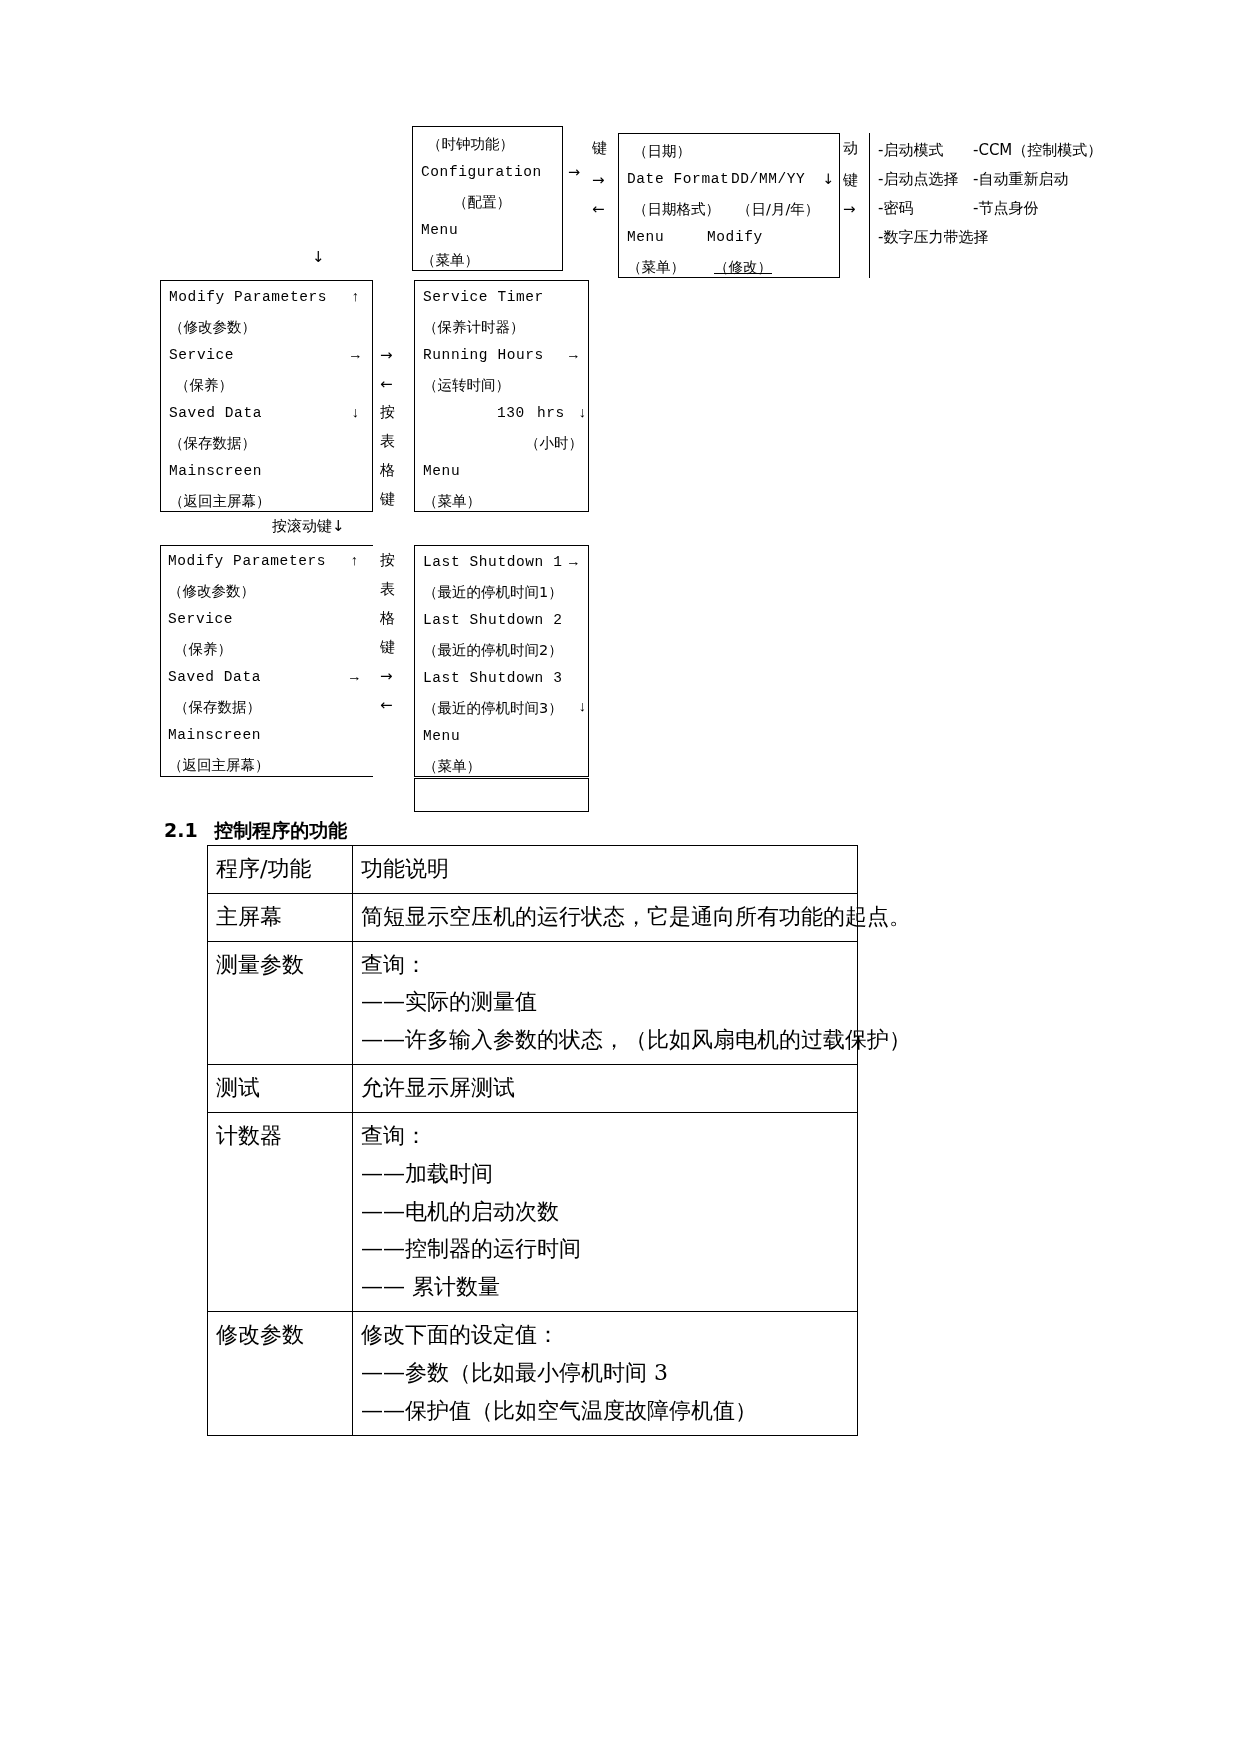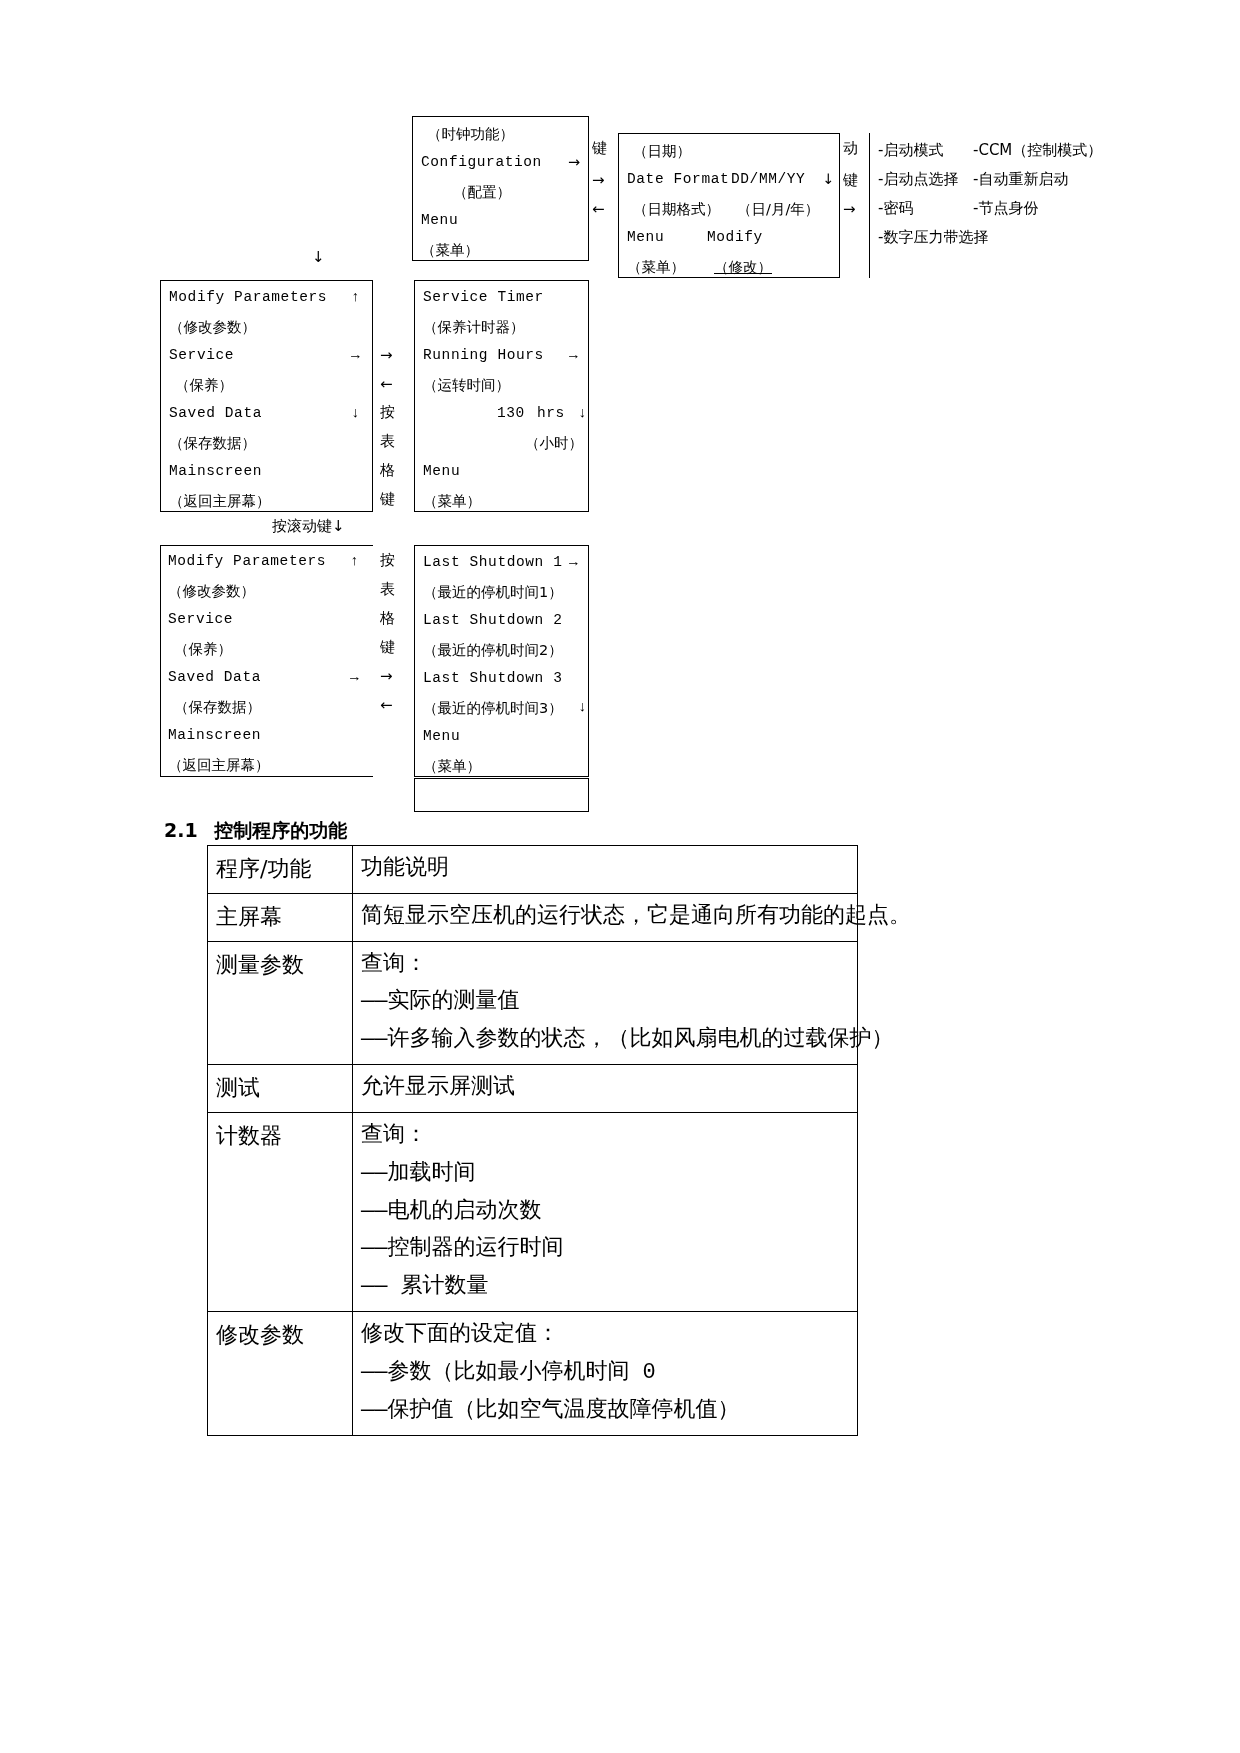--- a/index.html
+++ b/index.html
@@ -90,29 +90,29 @@
     font-size: 22px;
   }
   table.functable td {
     border: 1px solid #000;
     padding: 4px 8px 5px 8px;
     vertical-align: top;
     line-height: 1.72;
     font-weight: normal;
   }
   td.col-a { width: 128px; }
-  td.col-b { width: 488px; font-family: Liberation Mono, monospace; }
+  td.col-b { width: 488px; }
   .cellline { display: block; white-space: nowrap; }
 </style>
 </head>
 <body>
 
 <div class="page">
 
-  <div class="screenbox" style="left:412px; top:116px; width:177px; height:145px;">
+  <div class="screenbox" style="left:412px; top:126px; width:151px; height:145px;">
     <span class="scr-line cn" style="left:14px; top:8px;">（时钟功能）</span>
     <span class="scr-line" style="left:8px; top:37px;">Configuration</span>
     <span class="scr-line cn" style="left:155px; top:37px;">→</span>
     <span class="scr-line cn" style="left:14px; top:66px;margin-left:26px;">（配置）</span>
     <span class="scr-line" style="left:8px; top:95px;">Menu</span>
     <span class="scr-line cn" style="left:8px; top:124px;">（菜单）</span>
   </div>
 
   <div class="abs" style="left:592px; top:133px; width:26px; height:145px;">
     <span class="arrowcol cn" style="left:0px; top:8px;">键</span>
@@ -276,20 +276,20 @@
           <span class="cellline">——电机的启动次数</span>
           <span class="cellline">——控制器的运行时间</span>
           <span class="cellline">—— 累计数量</span>
         </td>
       </tr>
 
       <tr>
         <td class="col-a">修改参数</td>
         <td class="col-b">
           <span class="cellline">修改下面的设定值：</span>
-          <span class="cellline">——参数（比如最小停机时间 0</span>
+          <span class="cellline">——参数（比如最小停机时间 3</span>
           <span class="cellline">——保护值（比如空气温度故障停机值）</span>
         </td>
       </tr>
     </tbody>
   </table>
 
 </div>
 
 </body></html>

